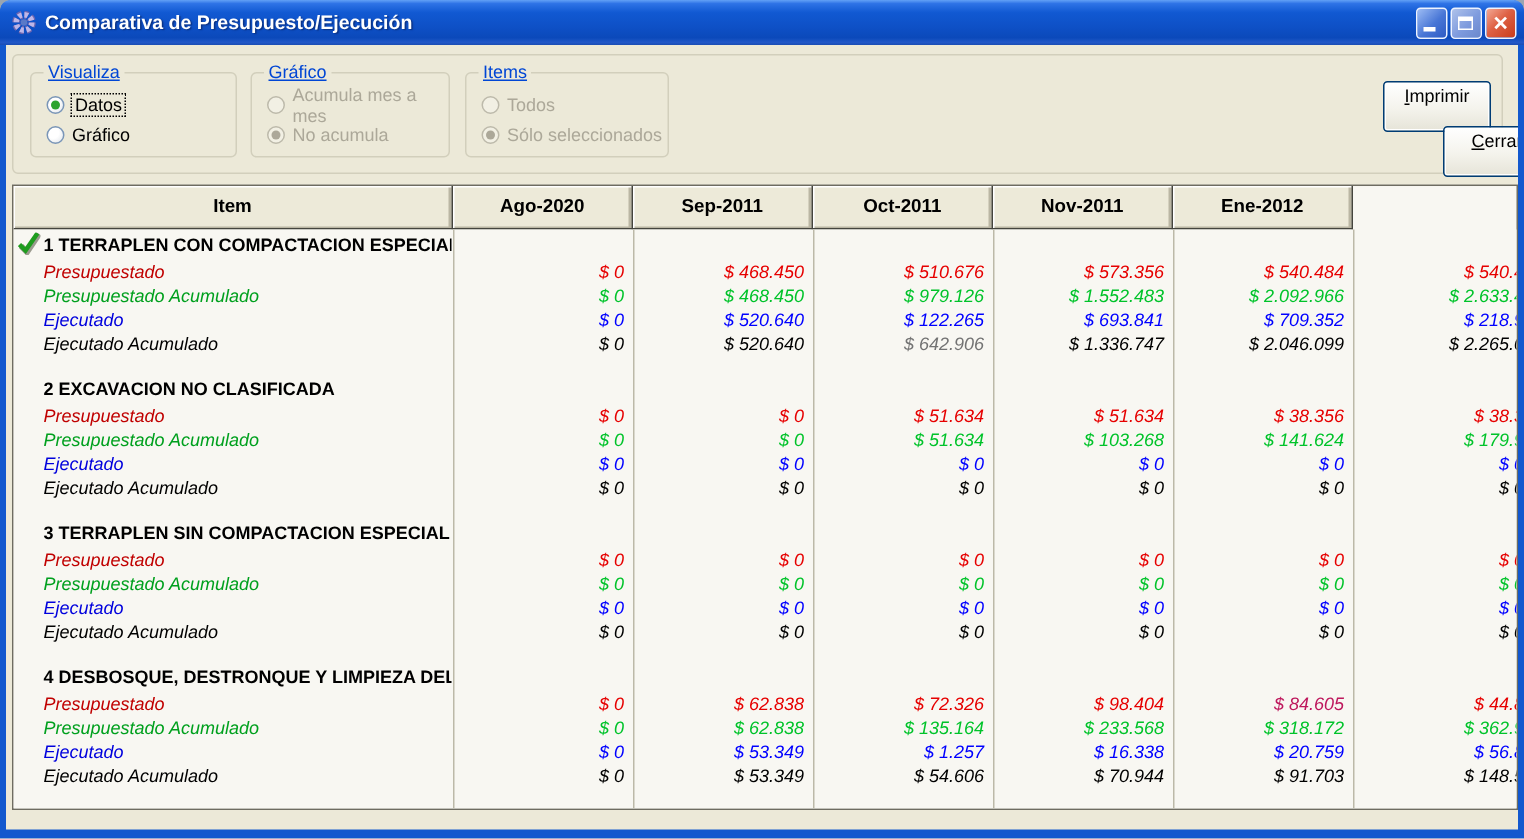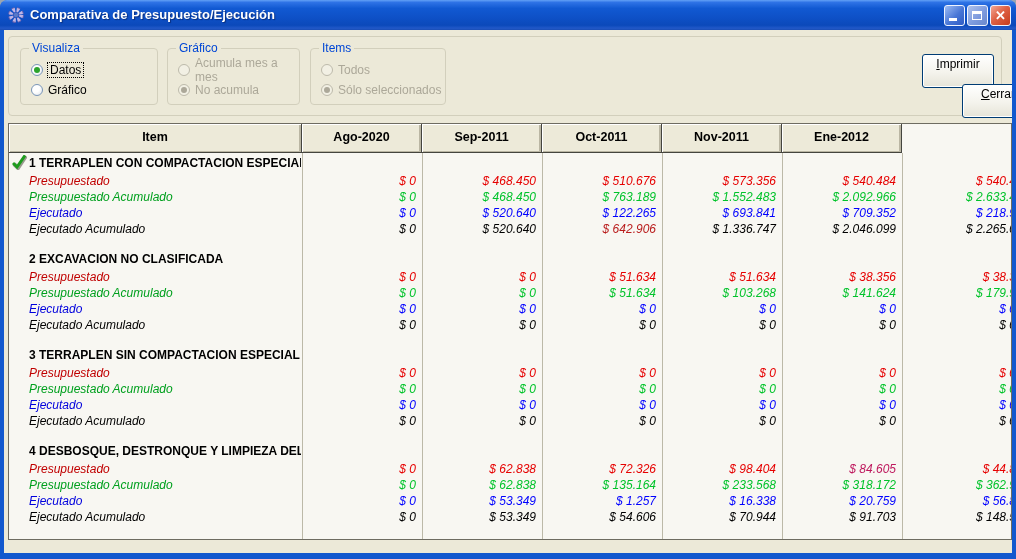--- a/index.html
+++ b/index.html
@@ -17,21 +17,21 @@
   .tb-max{right:28px;background:linear-gradient(135deg,#AFC2EA 0%,#7E9BDE 55%,#6A88CC 100%);}
   .tb-close{right:5px;background:linear-gradient(135deg,#F3A894 0%,#DE6144 45%,#C83C1C 100%);}
   .glyph-min{position:absolute;left:4px;bottom:4px;width:8px;height:3px;background:#fff;}
   .glyph-max{position:absolute;left:4px;top:5px;width:10px;height:9px;border:1px solid #fff;border-top-width:3px;box-sizing:border-box;}
   .glyph-close{position:absolute;inset:0;color:#fff;font-size:13px;font-weight:bold;text-align:center;line-height:19px;}
   .client{position:absolute;left:4px;right:4px;top:30px;bottom:6px;background:#ECE9D8;overflow:hidden;}
 
   
   .frame{position:absolute;left:4px;top:6px;width:992px;height:78px;border:1px solid #D2CFBC;border-radius:4px;}
   .gbox{position:absolute;border:1px solid #D2CFBC;border-radius:4px;height:55px;top:18px;}
-  .gbox .cap{position:absolute;top:-8px;left:8px;padding:0 3px;background:#ECE9D8;font-size:12px;color:#0046D5;}
+  .gbox .cap{position:absolute;top:-8px;left:8px;padding:0 3px;background:#ECE9D8;font-size:12px;color:#0046D5;text-decoration:underline;}
   .opt{position:absolute;left:10px;display:flex;align-items:center;height:16px;font-size:12px;color:#000;}
   .radio{width:12px;height:12px;border-radius:50%;border:1px solid #7A96B8;box-sizing:border-box;
     background:radial-gradient(circle at 35% 35%,#fff 40%,#DDE2E8);margin-right:5px;position:relative;flex:none;}
   .radio.checked::after{content:"";position:absolute;left:2px;top:2px;width:6px;height:6px;border-radius:50%;background:#2DA42D;}
   .gbox.disabled .cap{color:#0046D5;}
   .gbox.disabled .opt{color:#ACA899;}
   .gbox.disabled .radio{border-color:#BDBAAB;background:#F2F0E4;}
   .gbox.disabled .radio.checked::after{background:#ACA899;}
   .opt .focusbox{outline:1px dotted #000;padding:0 2px;}
 
@@ -153,39 +153,39 @@
                 <span class="val" style="color: rgb(230, 0, 0);">$ 468.450</span>
                 <span class="val" style="color: rgb(230, 0, 0);">$ 510.676</span>
                 <span class="val" style="color: rgb(230, 0, 0);">$ 573.356</span>
                 <span class="val" style="color: rgb(230, 0, 0);">$ 540.484</span>
                 <span class="val" style="color: rgb(230, 0, 0);">$ 540.4</span>
               </div>
               <div class="drow">
                 <span class="lbl" style="color: rgb(0, 160, 30);">Presupuestado Acumulado</span>
                 <span class="val" style="color: rgb(0, 195, 42);">$ 0</span>
                 <span class="val" style="color: rgb(0, 195, 42);">$ 468.450</span>
-                <span class="val" style="color: rgb(0, 195, 42);">$ 763.189</span>
+                <span class="val" style="color: rgb(0, 195, 42);">$ 979.126</span>
                 <span class="val" style="color: rgb(0, 195, 42);">$ 1.552.483</span>
                 <span class="val" style="color: rgb(0, 195, 42);">$ 2.092.966</span>
                 <span class="val" style="color: rgb(0, 195, 42);">$ 2.633.4</span>
               </div>
               <div class="drow">
                 <span class="lbl" style="color: rgb(0, 0, 221);">Ejecutado</span>
                 <span class="val" style="color: rgb(0, 0, 255);">$ 0</span>
                 <span class="val" style="color: rgb(0, 0, 255);">$ 520.640</span>
                 <span class="val" style="color: rgb(0, 0, 255);">$ 122.265</span>
                 <span class="val" style="color: rgb(0, 0, 255);">$ 693.841</span>
                 <span class="val" style="color: rgb(0, 0, 255);">$ 709.352</span>
                 <span class="val" style="color: rgb(0, 0, 255);">$ 218.9</span>
               </div>
               <div class="drow">
                 <span class="lbl" style="color: rgb(0, 0, 0);">Ejecutado Acumulado</span>
                 <span class="val" style="color: rgb(0, 0, 0);">$ 0</span>
                 <span class="val" style="color: rgb(0, 0, 0);">$ 520.640</span>
-                <span class="val" style="color: #b91c1c;">$ 642.906</span>
+                <span class="val" style="color: #737373;">$ 642.906</span>
                 <span class="val" style="color: rgb(0, 0, 0);">$ 1.336.747</span>
                 <span class="val" style="color: rgb(0, 0, 0);">$ 2.046.099</span>
                 <span class="val" style="color: rgb(0, 0, 0);">$ 2.265.0</span>
               </div>
               <div class="srow"></div>
             </div>
             <div>
               <div class="title-row"><span>2 EXCAVACION NO CLASIFICADA</span></div>
               <div class="drow">
                 <span class="lbl" style="color: rgb(192, 0, 0);">Presupuestado</span>

